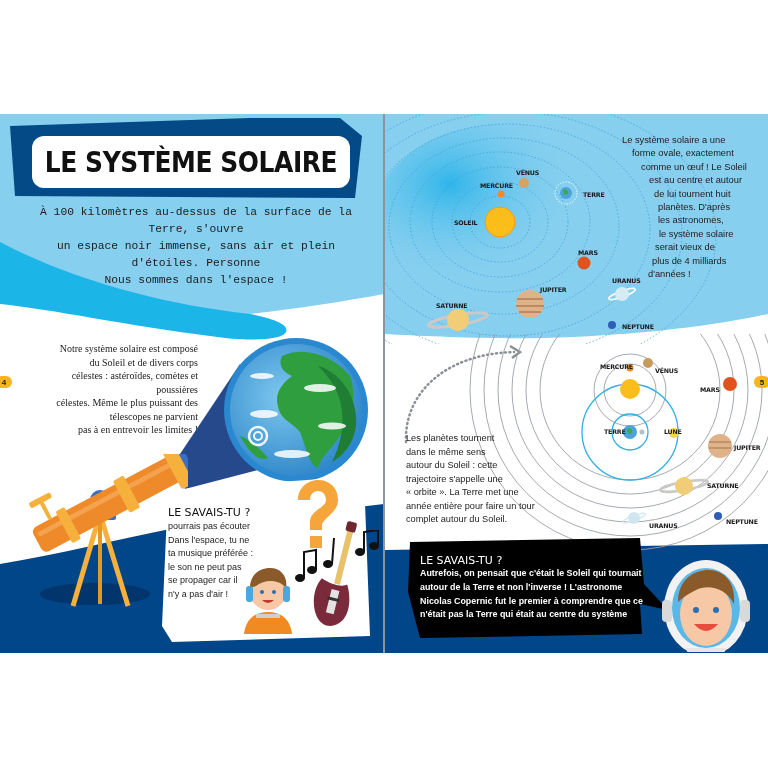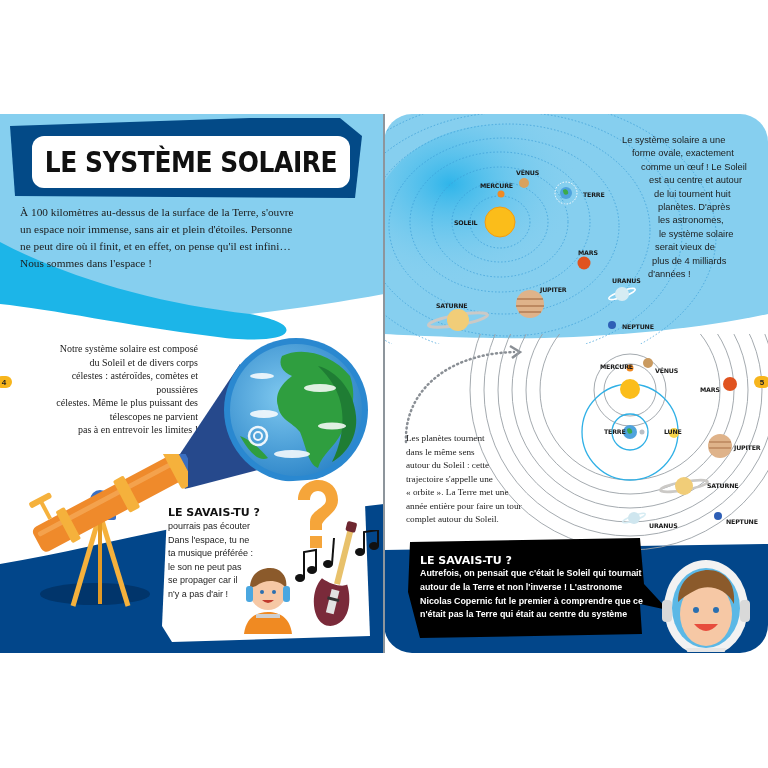--- a/index.html
+++ b/index.html
@@ -1,35 +1,35 @@
 <!DOCTYPE html>
 <html><head>
 <meta charset="utf-8">
 <style>
   html, body { margin:0; padding:0; background:#ffffff; }
   body { width:768px; height:768px; position:relative; overflow:hidden; font-family:"DejaVu Sans", sans-serif; }
   .spread { position:absolute; left:0; top:114px; width:768px; height:539px; overflow:hidden; background:#ffffff; }
   .abs { position:absolute; }
   .page-left { position:absolute; left:0; top:0; width:384px; height:539px; overflow:hidden; }
-  .page-right { position:absolute; left:384px; top:0; width:384px; height:539px; overflow:hidden;border-radius:28px; }
+  .page-right { position:absolute; left:384px; top:0; width:384px; height:539px; overflow:hidden; }
   .gutter { position:absolute; left:383px; top:0; width:2px; height:539px; background:#8d959c; z-index:30; }
   .title-banner { position:absolute; left:10px; top:4px; width:352px; height:78px; }
   .title-pill { position:absolute; left:22px; top:18px; width:318px; height:52px; background:#fff; border-radius:12px; display:flex; align-items:center; justify-content:center; }
   .title-text { font-family:"DejaVu Sans", sans-serif; font-weight:bold; font-size:29px; letter-spacing:-0.5px; color:#111; transform:scaleX(0.86); white-space:nowrap; }
-  .intro { position:absolute; left:20px; top:90px; width:352px; font-size:11.3px; line-height:17px; color:#1c1c1c; font-family:Liberation Serif, serif; }
+  .intro { position:absolute; left:20px; top:90px; width:352px; text-align:center; font-size:11.3px; line-height:17px; color:#1c1c1c; font-family:Liberation Mono, monospace; }
   .side-text { position:absolute; left:28px; top:228px; width:170px; text-align:right; font-size:10px; line-height:13.5px; color:#1c1c1c; font-family:Liberation Serif, serif; }
   .page-num { position:absolute; width:16px; height:12px; background:#f7b51c; border-radius:6px; font-size:8px; font-weight:bold; color:#222; display:flex; align-items:center; justify-content:center; font-family:"Liberation Sans", sans-serif; }
   .fact-box-left { position:absolute; left:168px; top:392px; width:200px; height:140px; }
-  .fact-title { font-family:"DejaVu Sans", sans-serif; font-weight:bold; font-size:11px; color:#111; }
+  .fact-title { font-family:"DejaVu Sans", sans-serif; font-weight:normal; font-size:11px; color:#111; }
   .fact-body { font-size:9px; line-height:13.6px; color:#1c1c1c; font-family:"Liberation Sans", sans-serif; }
   .orbit-text { position:absolute; left:238px; top:20px; width:135px; font-size:9.3px; line-height:13.4px; color:#1c1c1c; font-family:"Liberation Sans", sans-serif; }
   .orbit-text div { white-space:nowrap; }
   .planet-label { position:absolute; font-family:"DejaVu Sans", sans-serif; font-weight:bold; font-size:6.3px; color:#1a1a1a; white-space:nowrap; letter-spacing:-0.2px; }
   .orbits-note { position:absolute; left:22px; top:318px; width:140px; font-size:9.2px; line-height:13.5px; color:#1c1c1c; font-family:"Liberation Sans", sans-serif; }
-  .orbits-note div { white-space:nowrap;font-family:Liberation Serif, serif; }
+  .orbits-note div { white-space:nowrap; }
   .black-bubble { position:absolute; left:24px; top:426px; width:258px; height:100px; }
   .black-text { position:absolute; left:36px; top:440px; width:240px; color:#fff; }
   .black-text .fact-title { color:#fff; }
   .black-text .fact-body { color:#fff; font-weight:bold; font-size:8.9px; line-height:13.8px; }
 </style>
 </head>
 <body>
 
 <div class="spread">
 
@@ -48,21 +48,20 @@
         <path d="M0,8 L240,0 L330,0 L352,18 L345,80 L5,78 Z" fill="#034a87"></path>
       </svg>
       <div class="title-pill">
         <span class="title-text">LE SYSTÈME SOLAIRE</span>
       </div>
     </div>
 
     <div class="intro">
       <div>À 100 kilomètres au-dessus de la surface de la Terre, s'ouvre</div>
       <div>un espace noir immense, sans air et plein d'étoiles. Personne</div>
-      <div>ne peut dire où il finit, et en effet, on pense qu'il est infini…</div>
       <div>Nous sommes dans l'espace !</div>
     </div>
 
     <div class="side-text">
       <div>Notre système solaire est composé</div>
       <div>du Soleil et de divers corps</div>
       <div>célestes : astéroïdes, comètes et poussières</div>
       <div>célestes. Même le plus puissant des</div>
       <div>télescopes ne parvient</div>
       <div>pas à en entrevoir les limites !</div>

